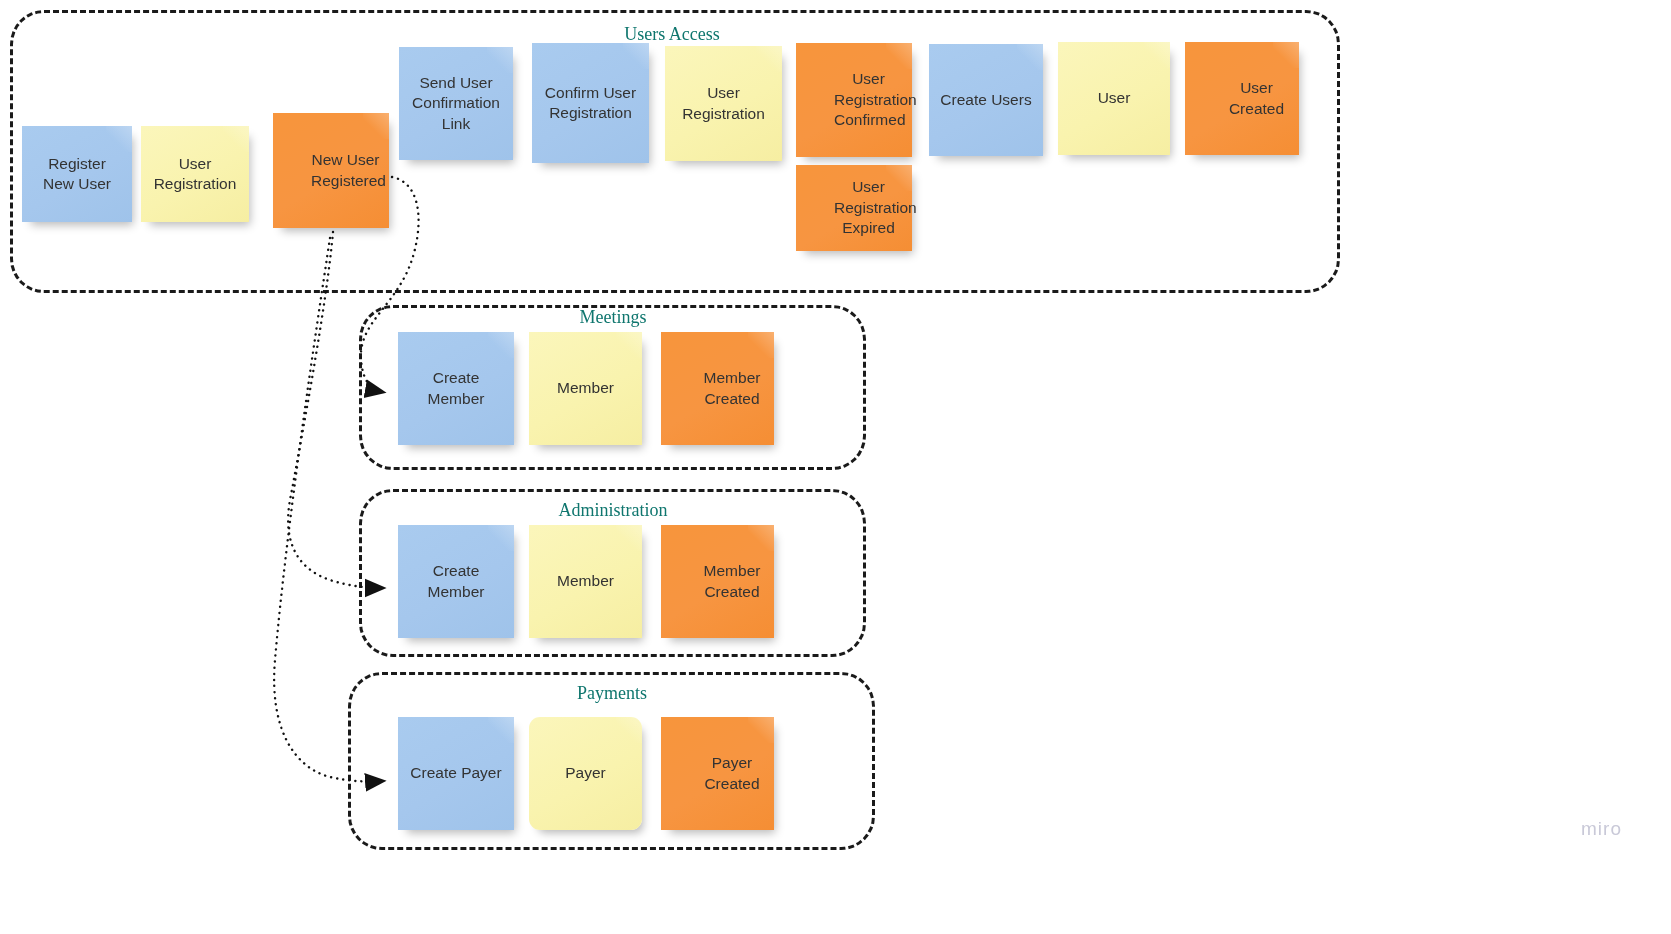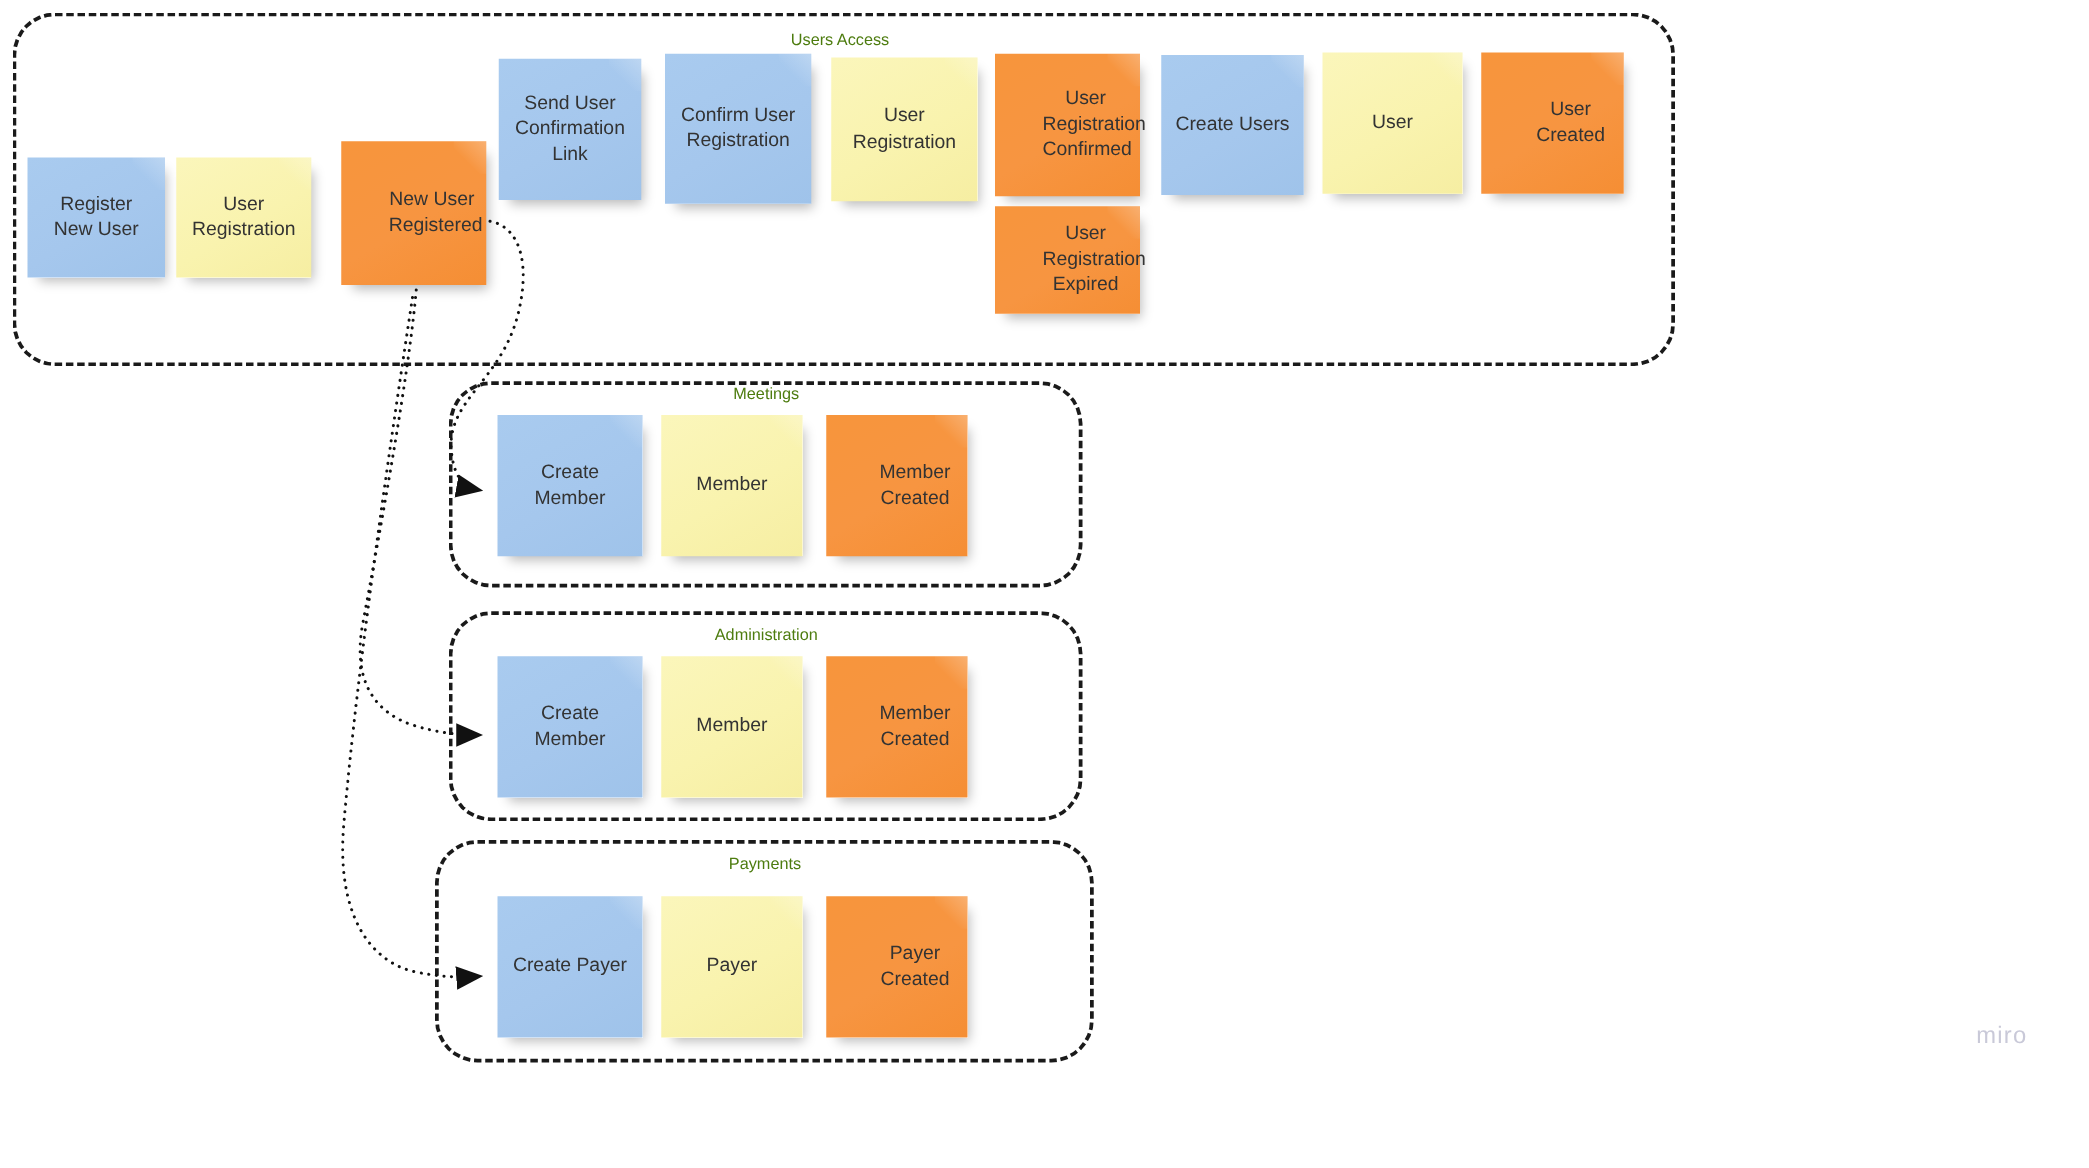--- a/index.html
+++ b/index.html
@@ -21,25 +21,25 @@
   
   .group {
     position: absolute;
     box-sizing: border-box;
     border: 3px dashed #1a1a1a;
     border-radius: 34px;
     background: transparent;
   }
   .group-title {
     position: absolute;
-    font-size: 13px;
-    color: #4d7c0f;
+    font-size: 18px;
+    color: #0f766e;
     white-space: nowrap;
     transform: translateX(-50%);
-    font-family: Liberation Sans, sans-serif;
+    font-family: Liberation Serif, serif;
   }
 
   
   .note {
     position: absolute;
     display: flex;
     align-items: center;
     justify-content: center;
     text-align: center;
     box-sizing: border-box;
@@ -160,21 +160,21 @@
   <div class="note note-orange" style="left:661px; top:525px; width:113px; height:113px;">
     <span class="note-inner">Member Created</span>
   </div>
 
   <div class="group" style="left:348px; top:672px; width:527px; height:178px;"></div>
   <div class="group-title" style="left:612px; top:683px;">Payments</div>
 
   <div class="note note-blue" style="left:398px; top:717px; width:116px; height:113px;">
     <span class="note-inner">Create Payer</span>
   </div>
-  <div class="note note-yellow" style="left:529px; top:717px; width:113px; height:113px;">
+  <div class="note note-yellow" style="left:529px; top:717px; width:113px; height:113px;border-radius:11px;">
     <span class="note-inner">Payer</span>
   </div>
   <div class="note note-orange" style="left:661px; top:717px; width:113px; height:113px;">
     <span class="note-inner">Payer Created</span>
   </div>
 
   <svg id="connectors" viewBox="0 0 1671 934" xmlns="http://www.w3.org/2000/svg">
     <defs>
       <marker id="arrowhead" markerWidth="9" markerHeight="9" refX="7.5" refY="4.5" orient="auto" markerUnits="strokeWidth">
         <path d="M 0 0.6 L 9 4.5 L 0 8.4 z" fill="#111111"></path>

